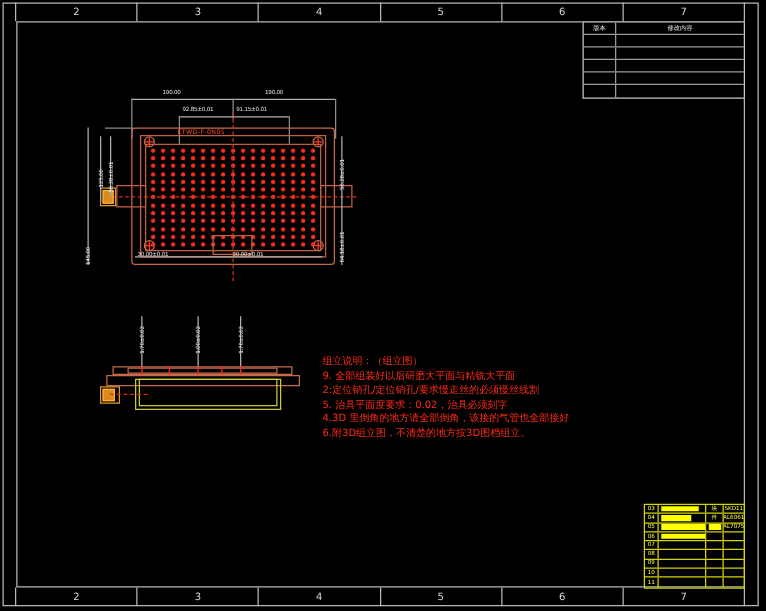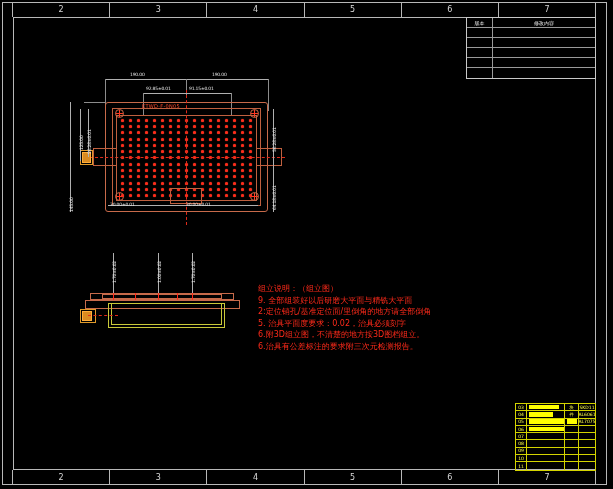--- a/index.html
+++ b/index.html
@@ -634,24 +634,24 @@
     <div class="fv-yellow" style="left:51px; top:58px; width:111px; height:22px;"></div>
 
     <div class="conn-tab" style="left:22px; top:66px; width:10px; height:10px;"></div>
     <div class="orange-box" style="left:20px; top:64px; width:16px; height:14px;"></div>
     <div class="centerline-h" style="left:28px; top:70px; width:30px;"></div>
   </div>
 
   <div class="notes">
     <span class="nline">组立说明：（组立图）</span>
     <span class="nline">9. 全部组装好以后研磨大平面与精铣大平面</span>
-    <span class="nline">2:定位销孔/基准定位面/里倒角的地方请全部倒角</span>
+    <span class="nline">2:定位销孔/定位销孔/要求慢走丝的必须慢丝线割</span>
     <span class="nline">5. 治具平面度要求：0.02，治具必须刻字</span>
+    <span class="nline">4.3D 里倒角的地方请全部倒角，该接的气管也全部接好</span>
     <span class="nline">6.附3D组立图，不清楚的地方按3D图档组立。</span>
-    <span class="nline">6.治具有公差标注的要求附三次元检测报告。</span>
   </div>
 
   <div class="bom">
     <div class="bom-row">
       <div class="bom-no">03</div>
       <div class="bom-name">
           <span class="fill-bar" style="width:30px"></span>
         </div>
       <div class="bom-qty">块</div>
       <div class="bom-mat">SKD11</div>

